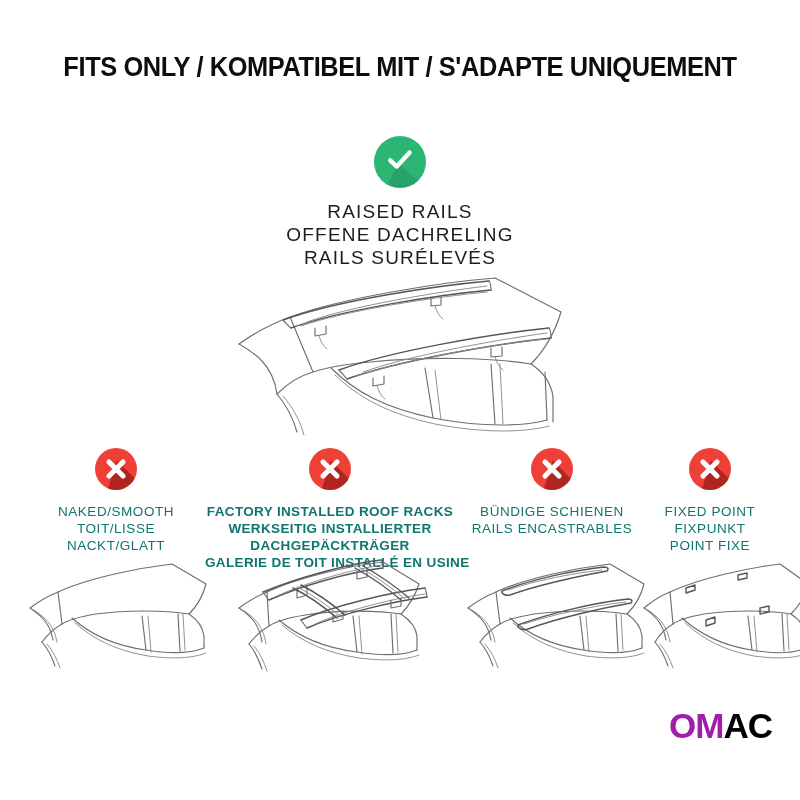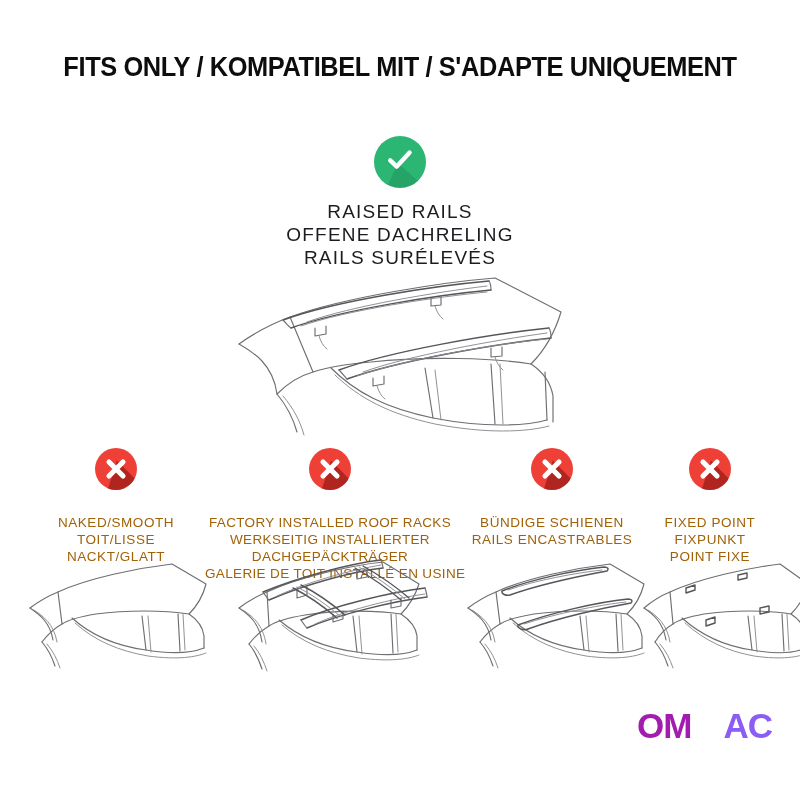--- a/index.html
+++ b/index.html
@@ -122,28 +122,28 @@
   }
   .badge-x .mark {
     position: absolute;
     left: 9px;
     top: 9px;
     width: 24px;
     height: 24px;
   }
 
   .reject-labels {
-    margin-top: 20px;
+    margin-top: 9px;
     font-size: 13.5px;
     line-height: 17px;
     letter-spacing: 0.55px;
-    color: #a16207;
+    color: #0f766e;
     font-weight: 400;
   }
-  .reject-labels.wide { letter-spacing: 0.35px; }
+  .reject-labels.wide { letter-spacing: 0.35px; font-weight: bold; }
   .reject-labels div { white-space: nowrap; }
 
   .reject-art {
     position: absolute;
     left: 0;
     width: 100%;
   }
   .reject-col.c0 .reject-art { top: 100px; height: 130px; }
   .reject-col.c1 .reject-art { top: 82px;  height: 150px; }
   .reject-col.c2 .reject-art { top: 100px; height: 130px; }
@@ -155,21 +155,21 @@
     right: 28px;
     bottom: 24px;
     height: 36px;
     line-height: 36px;
     font-size: 35px;
     font-weight: 700;
     letter-spacing: -1px;
     font-family: "Liberation Sans", sans-serif;
   }
   .brand-logo .part-dark { color: #a21caf; }
-  .brand-logo .part-red  { color: #8b5cf6; padding-left: 32px; }
+  .brand-logo .part-red  { color: #000000; }
 
   svg { display: block; overflow: visible; }
   .ln { fill: none; stroke: #6e6e73; stroke-width: 1.15; stroke-linecap: round; stroke-linejoin: round; }
   .ln-thin { fill: none; stroke: #8b8b90; stroke-width: 0.95; stroke-linecap: round; stroke-linejoin: round; }
   .ln-dark { fill: none; stroke: #55555a; stroke-width: 1.4; stroke-linecap: round; stroke-linejoin: round; }
 </style>
 </head>
 <body>
 
 <div id="page">

